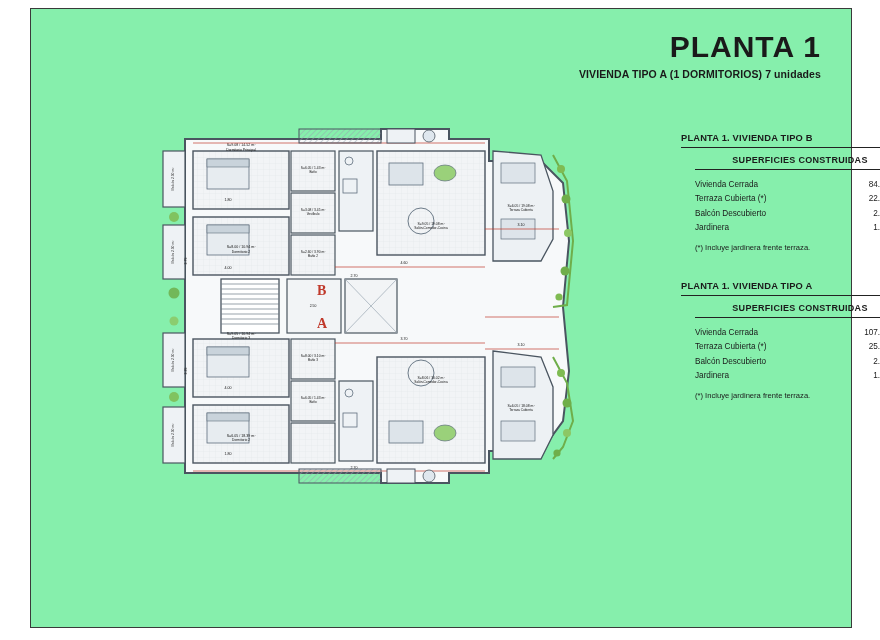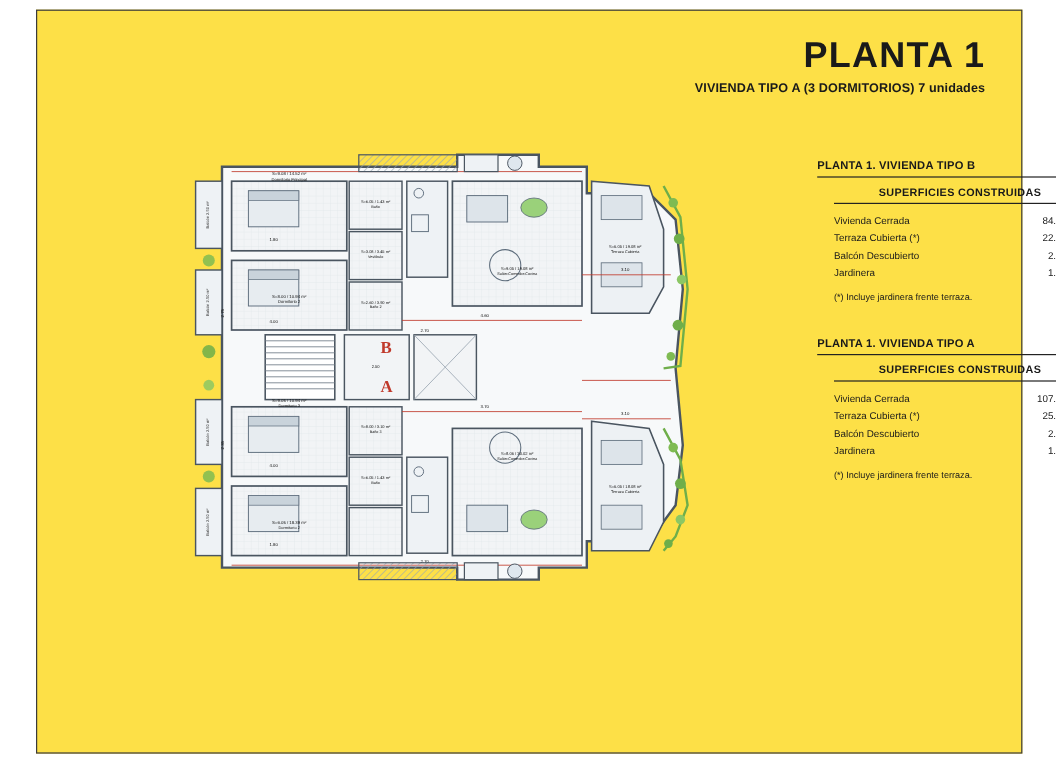--- a/index.html
+++ b/index.html
@@ -18,21 +18,21 @@
 
   
   #sheet {
     position: absolute;
     left: 30px;
     top: 8px;
     width: 822px;
     height: 620px;
     border: 1px solid #3a3a3a;
     box-sizing: border-box;
-    background: #fde047;
+    background: #86efac;
   }
 
   
   #title-block {
     position: absolute;
     right: 30px;
     top: 22px;
     width: 400px;
     text-align: right;
   }
@@ -117,21 +117,21 @@
   #letter-b { left: 168px; top: 162px; }
   #letter-a { left: 168px; top: 195px; }
 </style>
 </head>
 <body>
 
 <div id="sheet">
 
   <div id="title-block">
     <div id="main-title">PLANTA 1</div>
-    <div class="subtitle">VIVIENDA TIPO A (3 DORMITORIOS) 7 unidades</div>
+    <div class="subtitle">VIVIENDA TIPO A (1 DORMITORIOS) 7 unidades</div>
   </div>
 
   <div class="surface-table" id="table-b">
     <div class="tbl-title">PLANTA 1. VIVIENDA TIPO B</div>
     <div class="tbl-rule"></div>
     <div class="tbl-sub">SUPERFICIES CONSTRUIDAS</div>
     <div class="tbl-sub-rule"></div>
     <div class="rows">
       <div class="row">
         <span class="lbl">Vivienda Cerrada</span>

